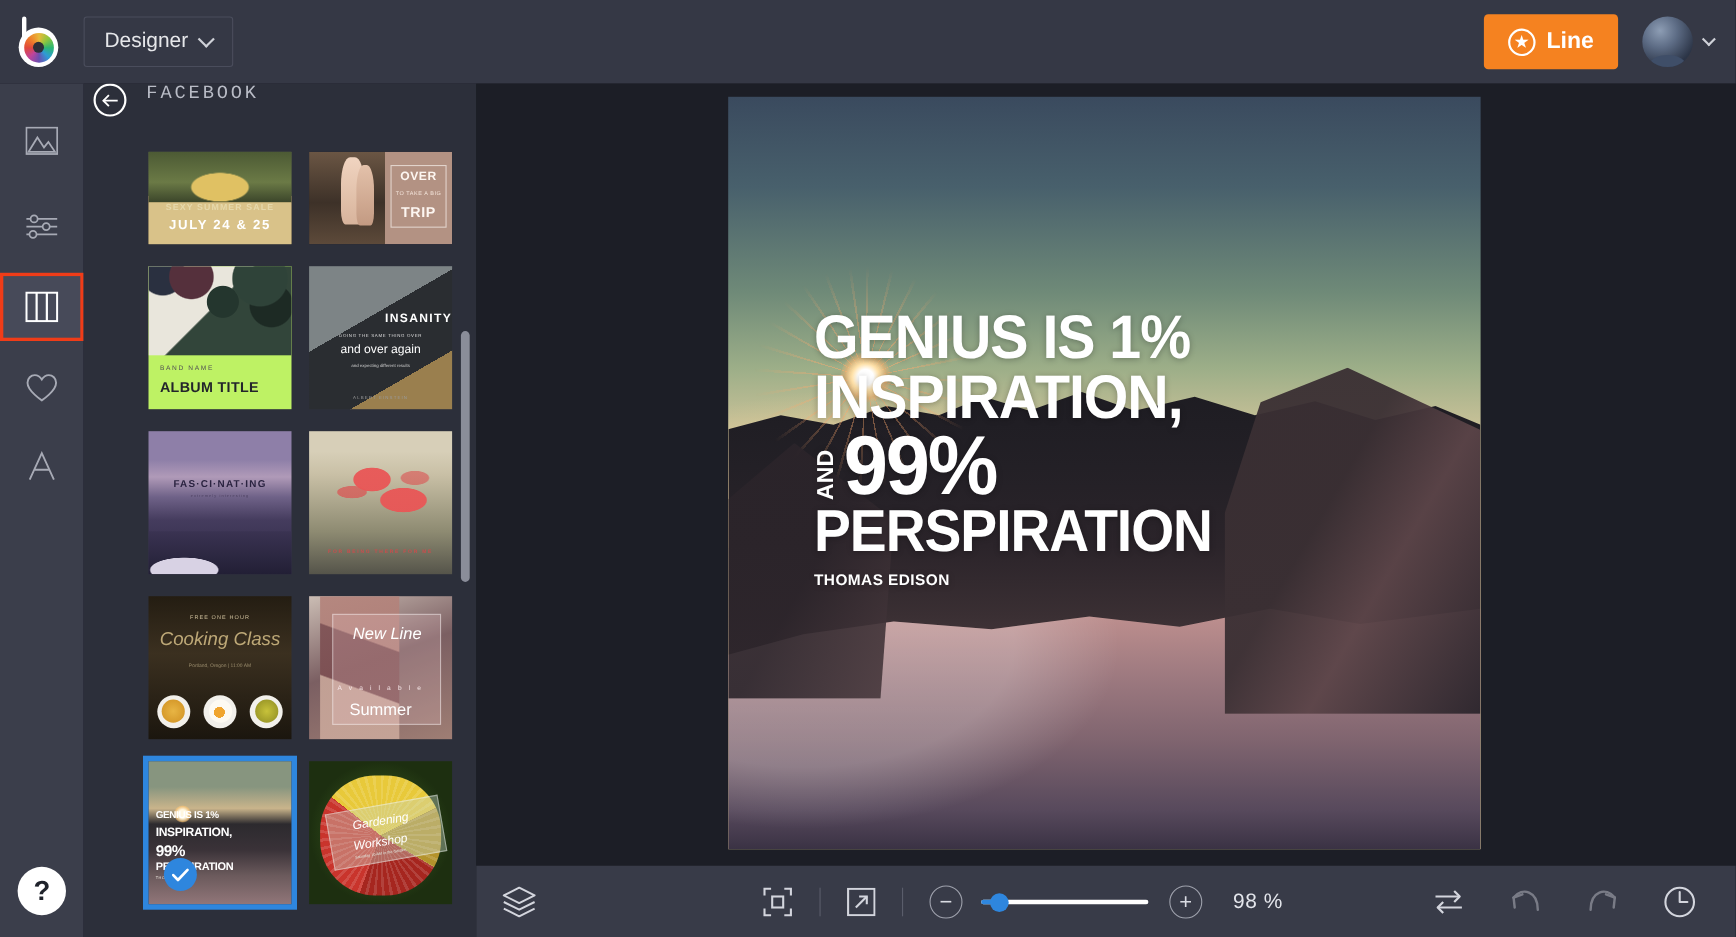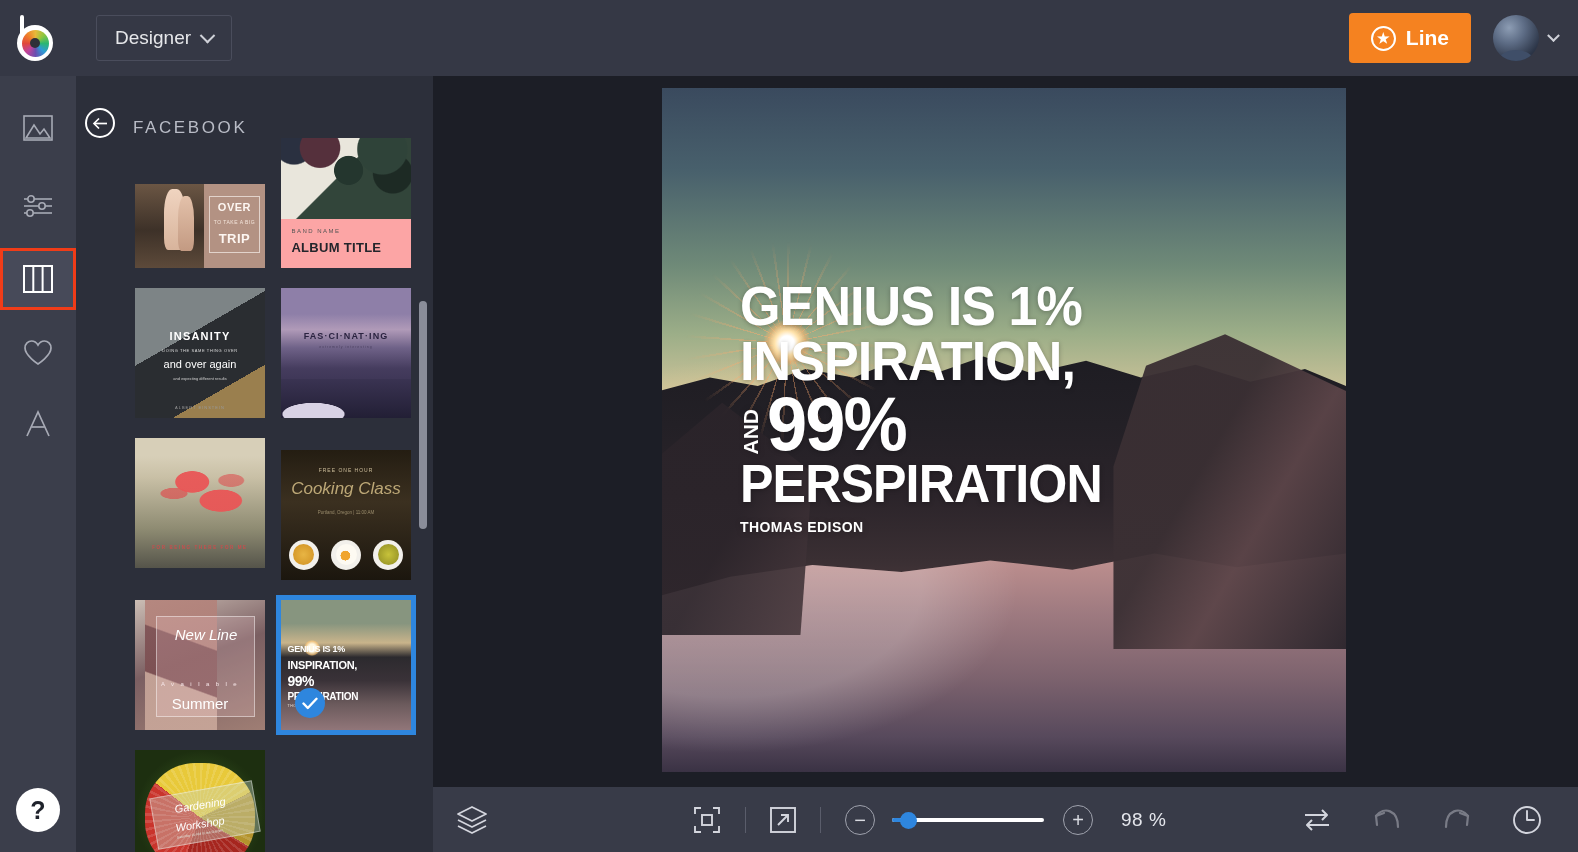--- a/index.html
+++ b/index.html
@@ -99,21 +99,21 @@
     width: 44px; height: 44px; border-radius: 50%; background: #ffffff;
     display: flex; align-items: center; justify-content: center;
     color: #1f222b; font-size: 25px; font-weight: bold; cursor: pointer;
   }
 
   
   .panel {
     position: absolute; left: 76px; top: 76px; width: 357px; height: 776px;
     background: #2c2f3a; overflow: hidden;
   }
-  .panel-head { height: 62px; display: flex; align-items: flex-end; padding-left: 9px; gap: 18px; }
+  .panel-head { height: 62px; display: flex; align-items: flex-start; padding-left: 9px; gap: 18px; font-family: Liberation Mono, monospace; }
   .back-btn {
     width: 30px; height: 30px; border-radius: 50%; border: 2px solid #ffffff;
     display: flex; align-items: center; justify-content: center; cursor: pointer; flex: none;
   }
   .panel-title {
     color: #b9bcc6; font-size: 17px; letter-spacing: 2.6px; font-weight: 500;
   }
   .grid {
     position: absolute; left: 59px; top: 62px; width: 298px; height: 714px;
     display: grid; grid-template-columns: 130px 130px; gap: 20px 16px;
@@ -156,55 +156,55 @@
   .t-trip { display: flex; }
   .t-trip .left { width: 53%; height: 100%; background: linear-gradient(#6b5644, #3d3128 55%, #5d4a3a); position: relative; overflow:hidden;}
   .t-trip .leg { position:absolute; left: 42%; top: 6%; width: 30%; height: 72%; background: linear-gradient(#f0d4c0, #d8b49c); border-radius: 40% 40% 20% 20%; }
   .t-trip .leg2 { position:absolute; left: 62%; top: 14%; width: 24%; height: 66%; background: linear-gradient(#e3c1aa, #c39a82); border-radius: 40% 40% 20% 20%; }
   .t-trip .right { width: 47%; height: 100%; background: #b39283; position: relative; }
   .t-trip .box { position:absolute; left:8%; top:14%; right:8%; bottom:18%; border:1px solid #e2d3cb; }
   .t-trip .m1 { position:absolute; left:0; right:0; top:20%; text-align:center; color:#fdf6f1; font-size:11px; font-weight:bold; letter-spacing:.5px;}
   .t-trip .m2 { position:absolute; left:0; right:0; top:42%; text-align:center; color:#f3e4da; font-size:5px; letter-spacing:.5px;}
   .t-trip .m3 { position:absolute; left:0; right:0; top:56%; text-align:center; color:#fdf6f1; font-size:13px; font-weight:bold; letter-spacing:.5px;}
 
-  .t-album { background: #fca5a5; position: relative; }
+  .t-album { background: #bef264; position: relative; }
   .t-album .hexes { position:absolute; left:0; top:0; right:0; height:62%;
     background:
       radial-gradient(circle at 78% 14%, #2f4339 0 20%, transparent 21%),
       radial-gradient(circle at 52% 40%, #24362e 0 17%, transparent 18%),
       radial-gradient(circle at 30% 12%, #55303c 0 17%, transparent 18%),
       radial-gradient(circle at 86% 44%, #1d2a24 0 16%, transparent 17%),
       radial-gradient(circle at 10% 8%, #2a3040 0 14%, transparent 15%),
       linear-gradient(135deg, #e9e6dc 45%, #32453a 46%); }
   .t-album .b1 { position:absolute; left:8%; bottom:26%; font-size:6px; letter-spacing:1.5px; color:#555; }
   .t-album .b2 { position:absolute; left:8%; bottom:10%; font-size:13px; letter-spacing:.3px; color:#23252b; font-weight:bold; }
 
   .t-insan { background: linear-gradient(150deg, #7d8486 0 38%, #2a2d31 38% 74%, #9a7f4e 74% 100%); position: relative; }
-  .t-insan .i1 { position:absolute; left:0; right:0; top:32%; text-align:center; color:#fff; font-size:11px; font-weight:bold; letter-spacing:1.2px;}
+  .t-insan .i1 { position:absolute; left:0; right:0; top:32%; text-align:right; color:#fff; font-size:11px; font-weight:bold; letter-spacing:1.2px;}
   .t-insan .i2 { position:absolute; left:0; right:0; top:46%; text-align:center; color:#ddd; font-size:4px; letter-spacing:.6px;}
   .t-insan .i3 { position:absolute; left:0; right:0; top:54%; text-align:center; color:#fff; font-size:11px; }
   .t-insan .i4 { position:absolute; left:0; right:0; top:68%; text-align:center; color:#cfcfcf; font-size:4px;}
   .t-insan .i5 { position:absolute; left:0; right:0; bottom:6%; text-align:center; color:#9a9a9a; font-size:4px; letter-spacing:1px;}
 
   .t-fasc { background: linear-gradient(#8e7fa8 0 20%, #b09ab8 32%, #6f6288 46%, #453c5e 62%, #2b2740 100%); position: relative; }
   .t-fasc .wave { position:absolute; left:0; right:0; bottom:0; height:30%;
      background: radial-gradient(ellipse at 25% 90%, #d8d2e4 0 22%, transparent 23%), linear-gradient(#3a3352, #221f35); }
   .t-fasc .f1 { position:absolute; left:0; right:0; top:33%; text-align:center; color:#2a2340; font-size:9px; letter-spacing:1.1px; font-weight:600;}
   .t-fasc .f2 { position:absolute; left:0; right:0; top:44%; text-align:center; color:#4c4161; font-size:3.5px; letter-spacing:1px;}
 
   .t-thank { background: linear-gradient(#d7cfb8 0 14%, #c9c0a6 30%, #8e8b72 70%, #55544a 100%); position: relative; }
   .t-thank .neon { position:absolute; left:0; right:0; top:14%; height:55%;
     background:
       radial-gradient(ellipse at 44% 36%, rgba(233,86,86,.95) 0 16%, transparent 17%),
       radial-gradient(ellipse at 66% 62%, rgba(233,86,86,.95) 0 17%, transparent 18%),
       radial-gradient(ellipse at 30% 52%, rgba(220,80,80,.7) 0 10%, transparent 11%),
       radial-gradient(ellipse at 74% 34%, rgba(220,80,80,.6) 0 9%, transparent 10%); }
   .t-thank .tl { position:absolute; left:0; right:0; bottom:14%; text-align:center; color:#c94d4d; font-size:4.5px; letter-spacing:1.6px; font-weight:bold;}
 
-  .t-cook { background: linear-gradient(#241d12, #3b3020 40%, #1b160e); position: relative; margin-top: 12px; }
+  .t-cook { background: linear-gradient(#241d12, #3b3020 40%, #1b160e); position: relative; }
   .t-cook .c1 { position:absolute; left:0; right:0; top:13%; text-align:center; color:#cdbe9b; font-size:5px; letter-spacing:1px;}
   .t-cook .c2 { position:absolute; left:0; right:0; top:22%; text-align:center; color:#bda877; font-size:17px; font-style:italic;}
   .t-cook .c3 { position:absolute; left:0; right:0; top:46%; text-align:center; color:#9a8c6c; font-size:4.5px;}
   .t-cook .plates { position:absolute; left:6%; right:6%; bottom:8%; display:flex; justify-content:space-between;}
   .t-cook .plate { width:30px; height:30px; border-radius:50%; background:#f2f0eb; display:flex; align-items:center; justify-content:center;}
   .t-cook .plate i { display:block; width:21px; height:21px; border-radius:50%;}
   .t-cook .p1 i { background: radial-gradient(#e8b544, #cf8f21); }
   .t-cook .p2 i { background: radial-gradient(circle at 45% 55%, #f0a52e 0 30%, #fdfaf2 31%); }
   .t-cook .p3 i { background: radial-gradient(#c7c23a, #8d8a22); }
 
@@ -350,21 +350,21 @@
     <div class="logo-wrap">
       <div class="logo">
         <div class="stem"></div>
         <div class="ring">
             <div class="wheel"></div>
             <div class="hub"></div>
           </div>
       </div>
     </div>
 
-    <div class="menu-btn" style="margin-left:20px;">
+    <div class="menu-btn" style="margin-left:0;">
       <span>Designer</span>
       <span class="caret"></span>
     </div>
 
 
     <div class="topbar-right">
       <div class="plus-btn">
         <span class="star-circle">★</span>
         <span>Line</span>
       </div>
@@ -427,20 +427,26 @@
         <svg width="17" height="13" viewBox="0 0 17 13">
           <line x1="2" y1="6.5" x2="15" y2="6.5" stroke="#ffffff" stroke-width="1.7"></line>
           <path d="M7 1.5 L2 6.5 L7 11.5" fill="none" stroke="#ffffff" stroke-width="1.7"></path>
         </svg>
       </div>
       <div class="panel-title">FACEBOOK</div>
     </div>
 
     <div class="grid">
 
+      <div class="thumb wide t-sexy">
+        <div class="photo"></div>
+        <div class="band"></div>
+        <div class="l1">SEXY SUMMER SALE</div>
+        <div class="l2">JULY 24 &amp; 25</div>
+      </div>
 
       <div class="thumb wide t-trip">
         <div class="left">
             <div class="leg"></div>
             <div class="leg2"></div>
           </div>
         <div class="right">
           <div class="box"></div>
           <div class="m1">OVER</div>
           <div class="m2">TO TAKE A BIG</div>

